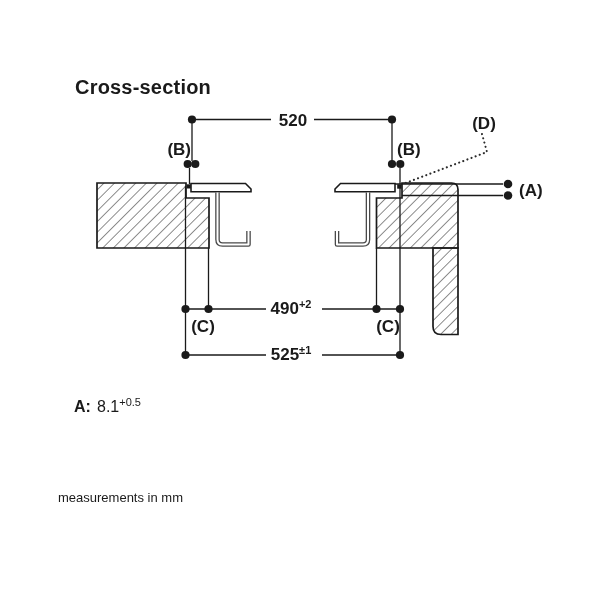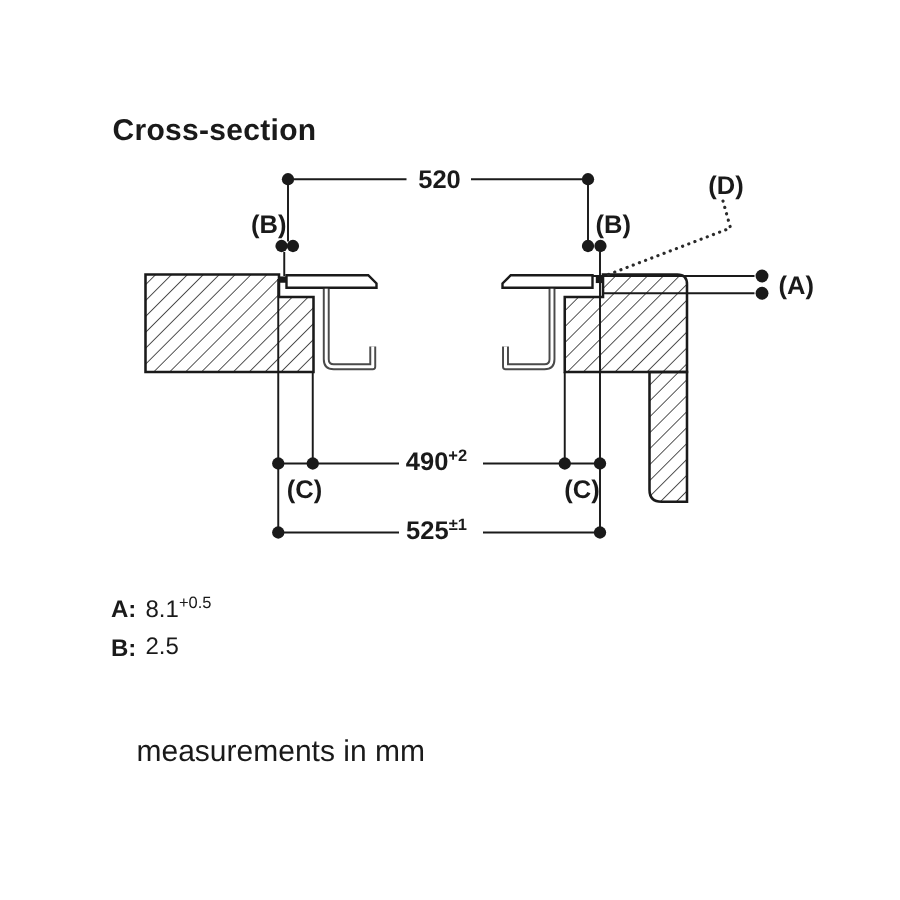--- a/index.html
+++ b/index.html
@@ -18,21 +18,21 @@
     font-weight:700;font-size:17px;fill:#1a1a1a;
   }
   .legend{
     position:absolute;left:74px;top:392px;
     font-size:16px;line-height:20px;
   }
   .legend .row{white-space:nowrap;}
   .legend .key{font-weight:700;display:inline-block;min-width:23px;}
   .legend sup, .footer sup{font-size:11px;}
   .footer{
-    position:absolute;left:91px;top:490px;font-size:20px;
+    position:absolute;left:58px;top:490px;font-size:13px;
   }
 </style>
 </head>
 <body>
 
 <div class="canvas">
 
   <div class="title">Cross-section</div>
 
   <svg class="diagram" width="600" height="600" viewBox="0 0 600 600">
@@ -115,18 +115,17 @@
 
     <text x="203" y="332" text-anchor="middle">(C)</text>
     <text x="388" y="332" text-anchor="middle">(C)</text>
 
     <text x="519" y="196" text-anchor="start">(A)</text>
     <text x="484" y="129" text-anchor="middle">(D)</text>
   </svg>
 
   <div class="legend">
     <div class="row"><span class="key">A:</span><span>8.1</span><sup>+0.5</sup></div>
-    <div class="row"><span class="key">B:</span><span>2.5</span><sup></sup></div>
   </div>
 
   <div class="footer">measurements in mm</div>
 
 </div>
 
 </body></html>

